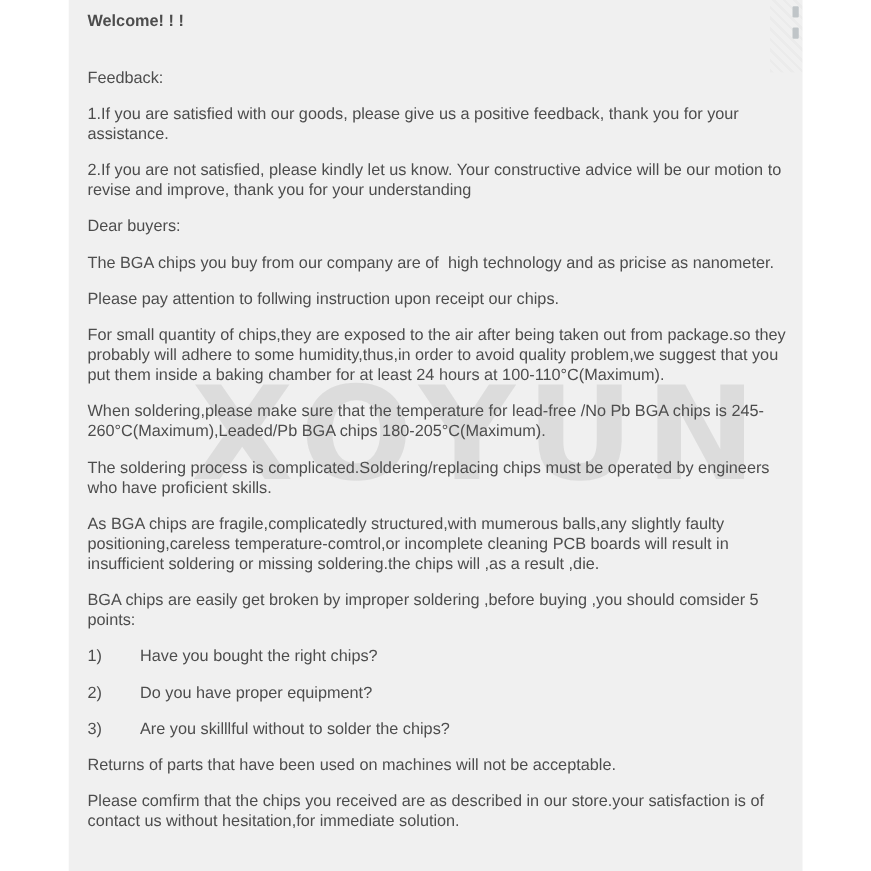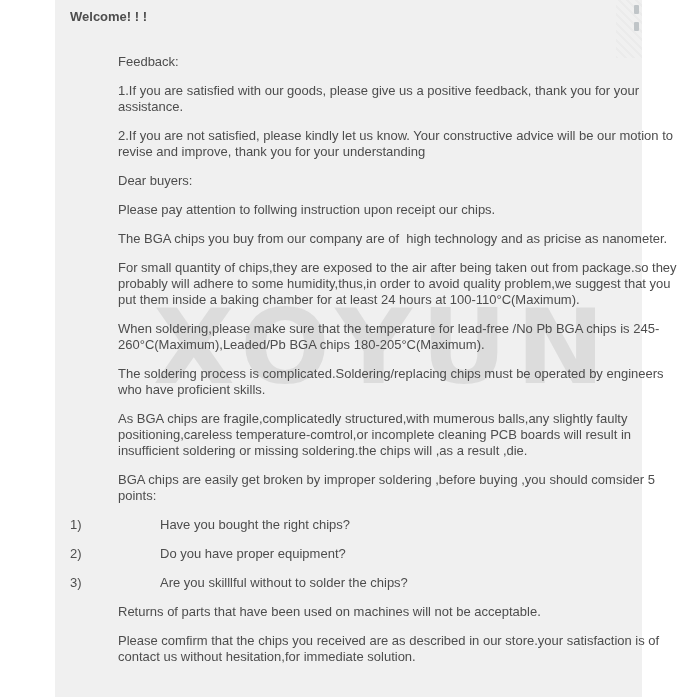--- a/index.html
+++ b/index.html
@@ -61,21 +61,21 @@
     color: #4d4d4d;
     font-size: 13px;
     line-height: 16px;
   }
   .title {
     margin-bottom: 29px;
     white-space: pre;
     font-weight: bold;
   }
   .para { margin-bottom: 13px; }
-  .line { white-space: pre; margin-left: 48px; }
+  .line { white-space: pre; }
   .num {
     display: inline-block;
     width: 42px;
     white-space: pre;
   }
 </style>
 </head>
 <body>
 
 <div class="canvas">
@@ -96,24 +96,24 @@
             <div class="line">assistance.</div>
           </div>
           <div class="para">
             <div class="line">2.If you are not satisfied, please kindly let us know. Your constructive advice will be our motion to</div>
             <div class="line">revise and improve, thank you for your understanding</div>
           </div>
           <div class="para">
             <div class="line">Dear buyers:</div>
           </div>
           <div class="para">
-            <div class="line">Please pay attention to follwing instruction upon receipt our chips.</div>
+            <div class="line">The BGA chips you buy from our company are of  high technology and as pricise as nanometer.</div>
           </div>
           <div class="para">
-            <div class="line">The BGA chips you buy from our company are of  high technology and as pricise as nanometer.</div>
+            <div class="line">Please pay attention to follwing instruction upon receipt our chips.</div>
           </div>
           <div class="para">
             <div class="line">For small quantity of chips,they are exposed to the air after being taken out from package.so they</div>
             <div class="line">probably will adhere to some humidity,thus,in order to avoid quality problem,we suggest that you</div>
             <div class="line">put them inside a baking chamber for at least 24 hours at 100-110°C(Maximum).</div>
           </div>
           <div class="para">
             <div class="line">When soldering,please make sure that the temperature for lead-free /No Pb BGA chips is 245-</div>
             <div class="line">260°C(Maximum),Leaded/Pb BGA chips 180-205°C(Maximum).</div>
           </div>

